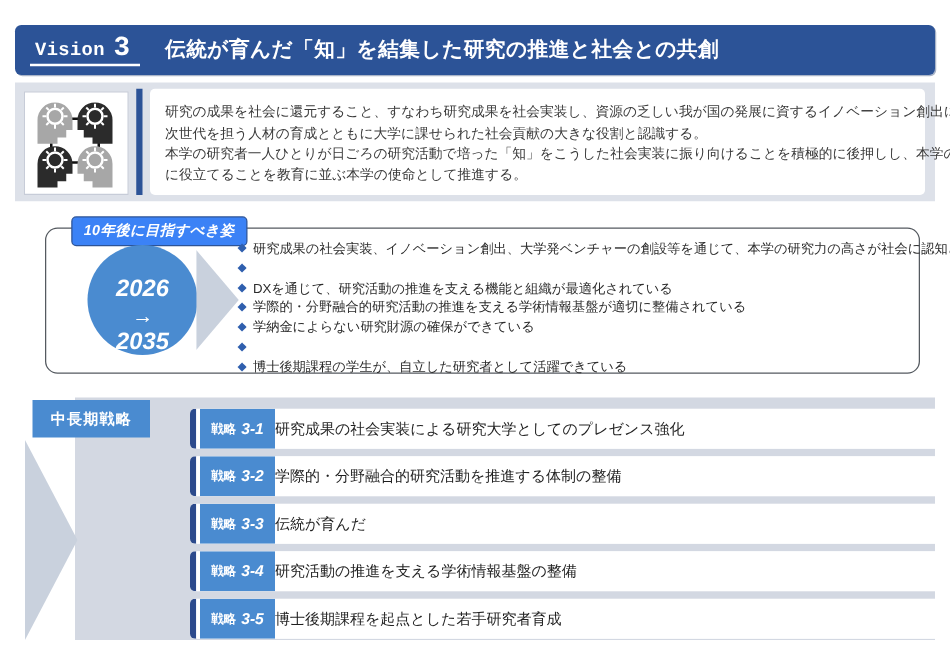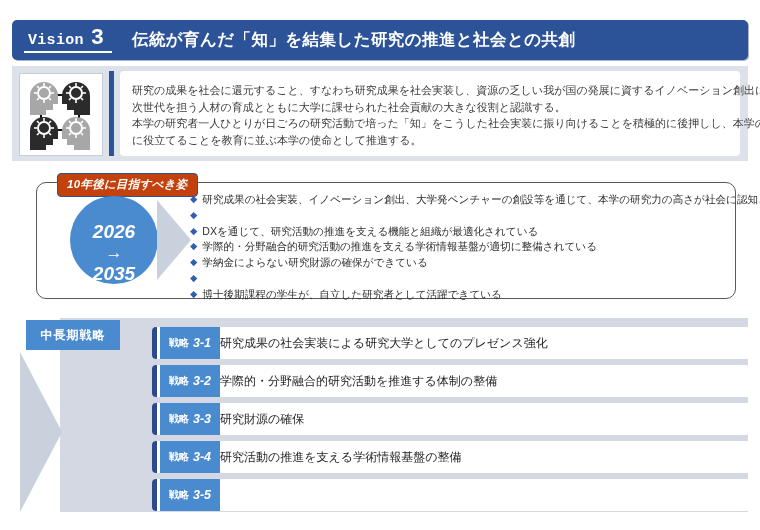--- a/index.html
+++ b/index.html
@@ -112,21 +112,21 @@
     height: 117px;
     border: 1px solid #555a60;
     border-radius: 10px;
     background: #ffffff;
     box-sizing: border-box;
   }
   .goal-badge {
     position: absolute;
     left: 57px;
     top: 173px;
-    background: #c2410c;
+    background: #3b82f6;
     border: 1.5px solid #2c5397;
     border-radius: 4px;
     color: #ffffff;
     font-size: 11.5px;
     font-weight: bold;
     font-style: italic;
     padding: 3px 9px 4px 9px;
     letter-spacing: 0.3px;
     white-space: nowrap;
   }
@@ -420,35 +420,36 @@
     <div class="row-body">学際的・分野融合的研究活動を推進する体制の整備</div>
   </div>
 
   <div class="strategy-row">
     <div class="row-accent"></div>
     <div class="row-gap"></div>
     <div class="row-tag">
       <span class="tag-word">戦略</span>
       <span class="tag-num">3-3</span>
     </div>
-    <div class="row-body">研究財源の確保</div>
+    <div class="row-body">伝統が育んだ</div>
   </div>
 
   <div class="strategy-row">
     <div class="row-accent"></div>
     <div class="row-gap"></div>
     <div class="row-tag">
       <span class="tag-word">戦略</span>
       <span class="tag-num">3-4</span>
     </div>
     <div class="row-body">研究活動の推進を支える学術情報基盤の整備</div>
   </div>
 
   <div class="strategy-row">
     <div class="row-accent"></div>
     <div class="row-gap"></div>
     <div class="row-tag">
       <span class="tag-word">戦略</span>
       <span class="tag-num">3-5</span>
     </div>
+    <div class="row-body">博士後期課程を起点とした若手研究者育成</div>
   </div>
 
 </div>
 
 </body></html>

